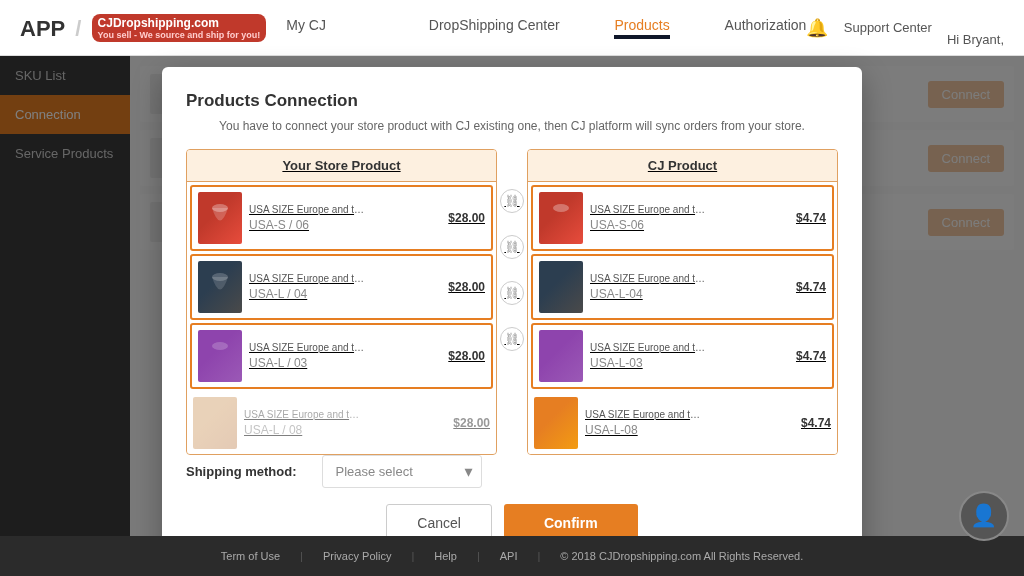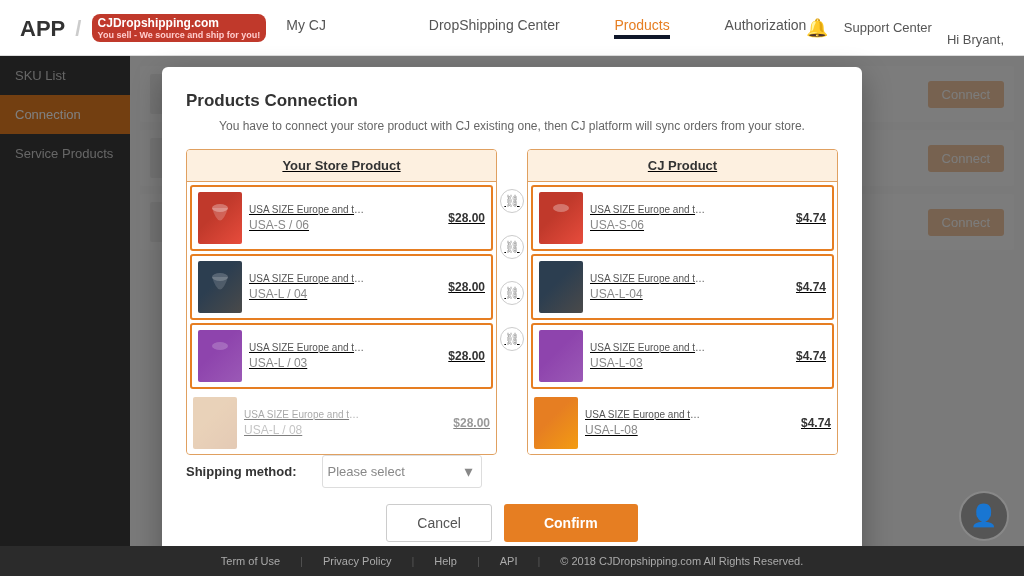--- a/index.html
+++ b/index.html
@@ -221,21 +221,21 @@
       margin-bottom: 16px;
     }
     .shipping-label {
       font-size: 13px;
       color: #333;
       font-weight: bold;
     }
     .shipping-select {
       border: 1px solid #ddd;
       border-radius: 3px;
-      padding: 8px 30px 8px 4px;
+      padding: 8px 30px 8px 12px;
       font-size: 13px;
       color: #888;
       background: white;
       appearance: none;
       -webkit-appearance: none;
       cursor: pointer;
       min-width: 160px;
       position: relative;
     }
     .shipping-select-wrapper {
@@ -274,21 +274,21 @@
       padding: 10px 40px;
       border-radius: 3px;
       font-size: 14px;
       cursor: pointer;
       font-weight: bold;
     }
 
     
     .footer {
       background: #2b2b2b;
-      height: 30px;
+      height: 40px;
       display: flex;
       align-items: center;
       justify-content: center;
       gap: 20px;
       font-size: 11px;
       color: #aaa;
       position: absolute;
       bottom: 0;
       left: 0;
       width: 1024px;

